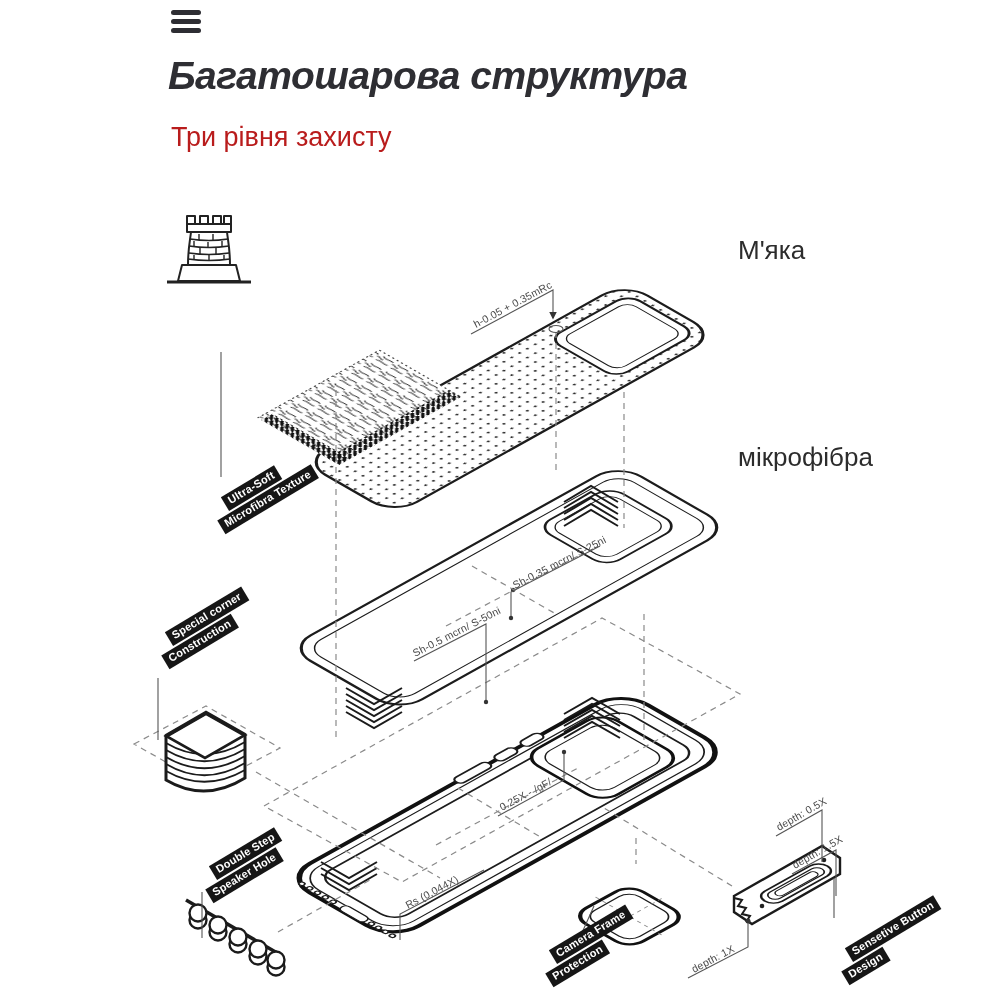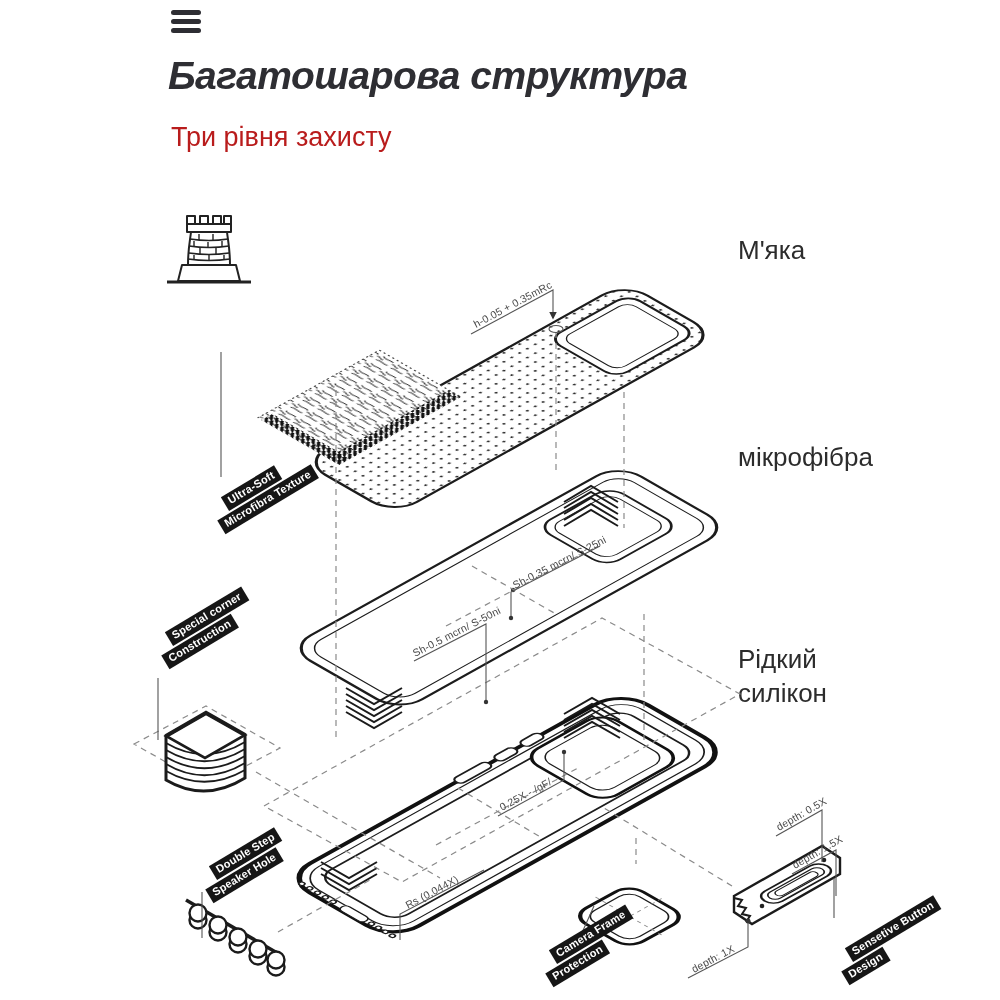--- a/index.html
+++ b/index.html
@@ -67,24 +67,20 @@
       <path d="M61,21 L61,13 L68,13 L68,21 Z"></path>
     </g>
   </svg>
 
   <div class="side-label" style="top:233px">
     <div>М'яка</div>
   </div>
   <div class="side-label" style="top:440px">
     <div>мікрофібра</div>
   </div>
-  <div class="side-label" style="top:642px">
-    <div>Рідкий</div>
-    <div>силікон</div>
-  </div>
 
   <svg class="diagram" viewBox="0 0 1000 1000">
     <defs>
       <pattern id="dotpat" patternUnits="userSpaceOnUse" width="9" height="9">
         <circle cx="3" cy="3" r="1.25" fill="#2d2d2d"></circle>
       </pattern>
       <pattern id="hatch" patternUnits="userSpaceOnUse" width="6" height="6">
         <path d="M0,6 L6,0" stroke="#101010" stroke-width="2.6"></path>
       </pattern>
       <pattern id="furpat" patternUnits="userSpaceOnUse" width="14" height="17">

